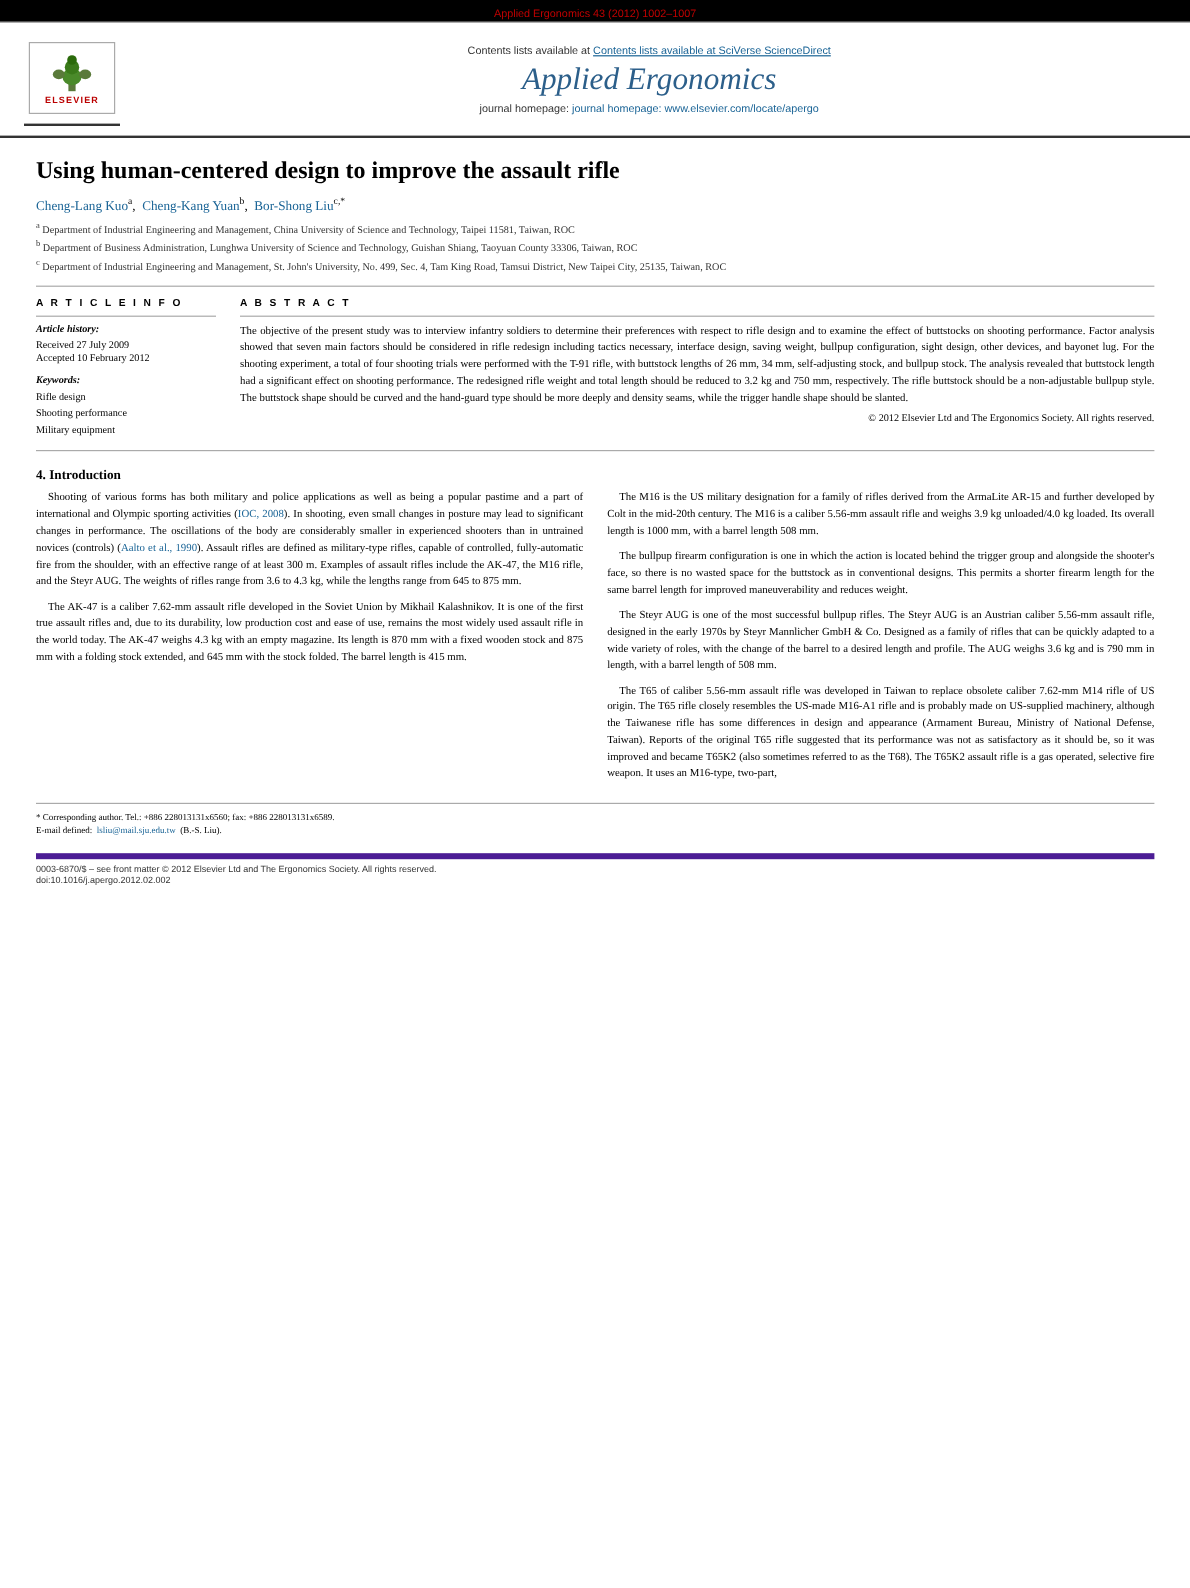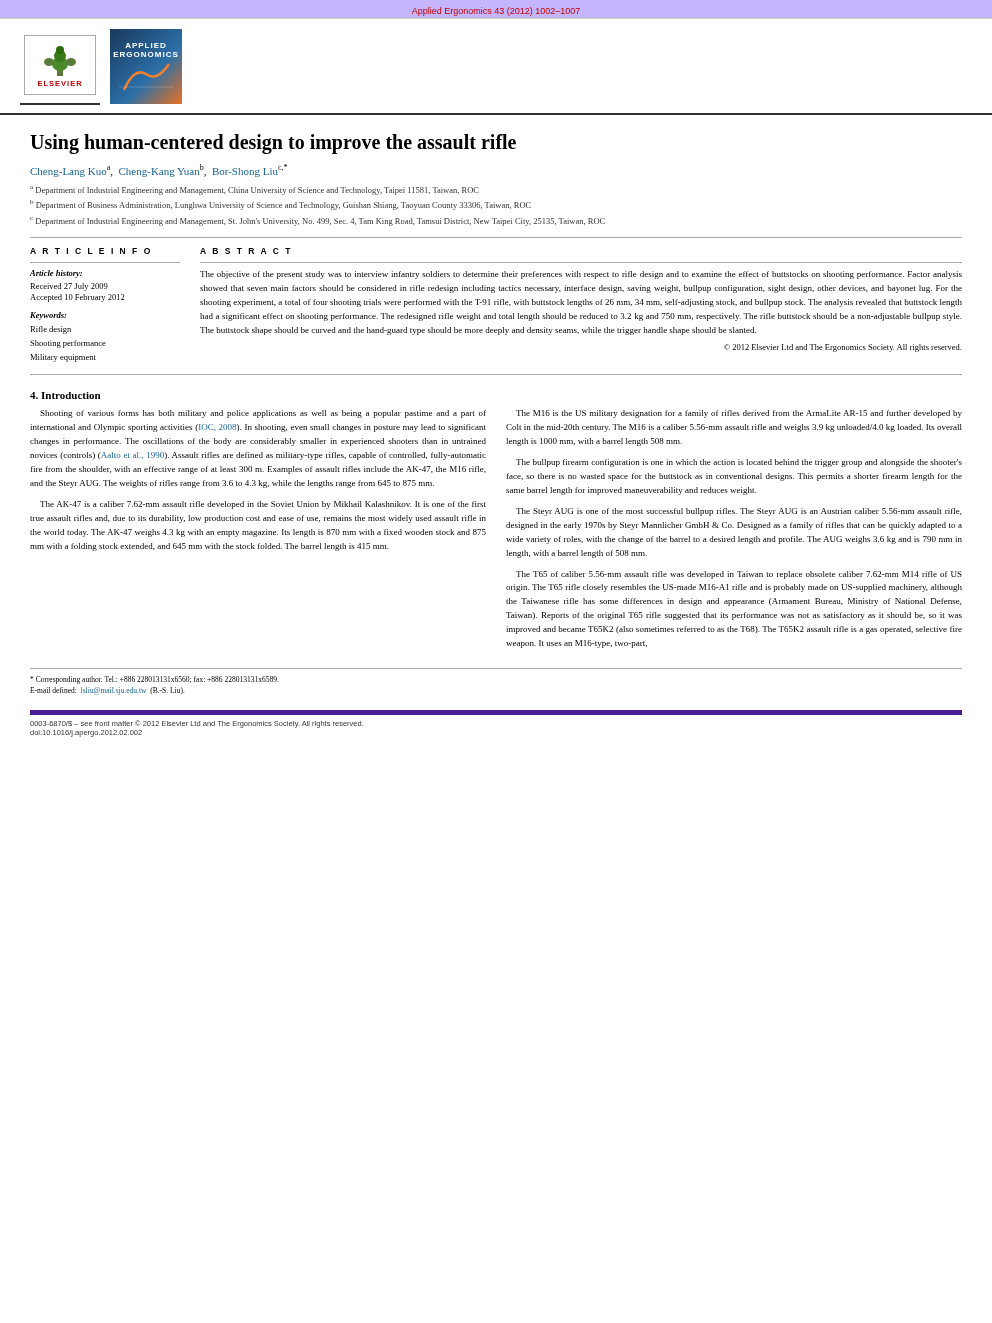--- a/index.html
+++ b/index.html
@@ -7,21 +7,21 @@
       background: #fff;
       font-family: "Times New Roman", Times, serif;
       font-size: 10px;
       color: #000;
       width: 992px;
       min-height: 1323px;
     }
 
     
     .top-bar {
-      background: #c4b5fd;
+      background: #000000;
       text-align: center;
       padding: 6px 0 2px 0;
       font-size: 9px;
       color: #c00000;
       font-family: Arial, sans-serif;
       border-bottom: 1px solid #ccc;
     }
 
     
     .journal-header {
@@ -289,31 +289,30 @@
         <ellipse cx="25" cy="14" rx="6" ry="6" fill="#3a7a1a"></ellipse>
         <ellipse cx="25" cy="8" rx="4" ry="4" fill="#2a6a0a"></ellipse>
 
         <ellipse cx="14" cy="20" rx="5" ry="4" fill="#5a7a3a"></ellipse>
         <ellipse cx="36" cy="20" rx="5" ry="4" fill="#5a7a3a"></ellipse>
       </svg>
       <div class="elsevier-text">ELSEVIER</div>
     </div>
   </div>
 
-
-  <div class="right-logo">
-    <div class="right-logo-box">
-      <div style="font-size:8px;font-weight:bold;letter-spacing:1px;">APPLIED</div>
-      <div style="font-size:8px;font-weight:bold;letter-spacing:1px;">ERGONOMICS</div>
-      <svg width="55" height="30" viewBox="0 0 55 30" style="margin-top:3px;">
-        <path d="M5 28 Q15 5 27 12 Q38 20 50 2" stroke="#f08030" stroke-width="2.5" fill="none"></path>
-        <path d="M0 25 L55 25" stroke="rgba(255,255,255,0.4)" stroke-width="0.5"></path>
-      </svg>
-    </div>
-  </div>
+  <div class="center-section">
+    <div class="sciverse-line">
+      Contents lists available at <span style="color:#1a6496;text-decoration:underline;">Contents lists available at SciVerse ScienceDirect</span>
+    </div>
+    <div class="journal-title">Applied Ergonomics</div>
+    <div class="homepage-line">
+      journal homepage: <span class="blue" style="color:#1a6496;">journal homepage: www.elsevier.com/locate/apergo</span>
+    </div>
+  </div>
+
 </div>
 
 <div class="main-content">
 
   <div class="article-title">Using human-centered design to improve the assault rifle</div>
 
   <div class="authors">
     <span class="author-name">Cheng-Lang Kuo</span><sup>a</sup>,&nbsp;
     <span class="author-name">Cheng-Kang Yuan</span><sup>b</sup>,&nbsp;
     <span class="author-name">Bor-Shong Liu</span><sup>c,*</sup>

